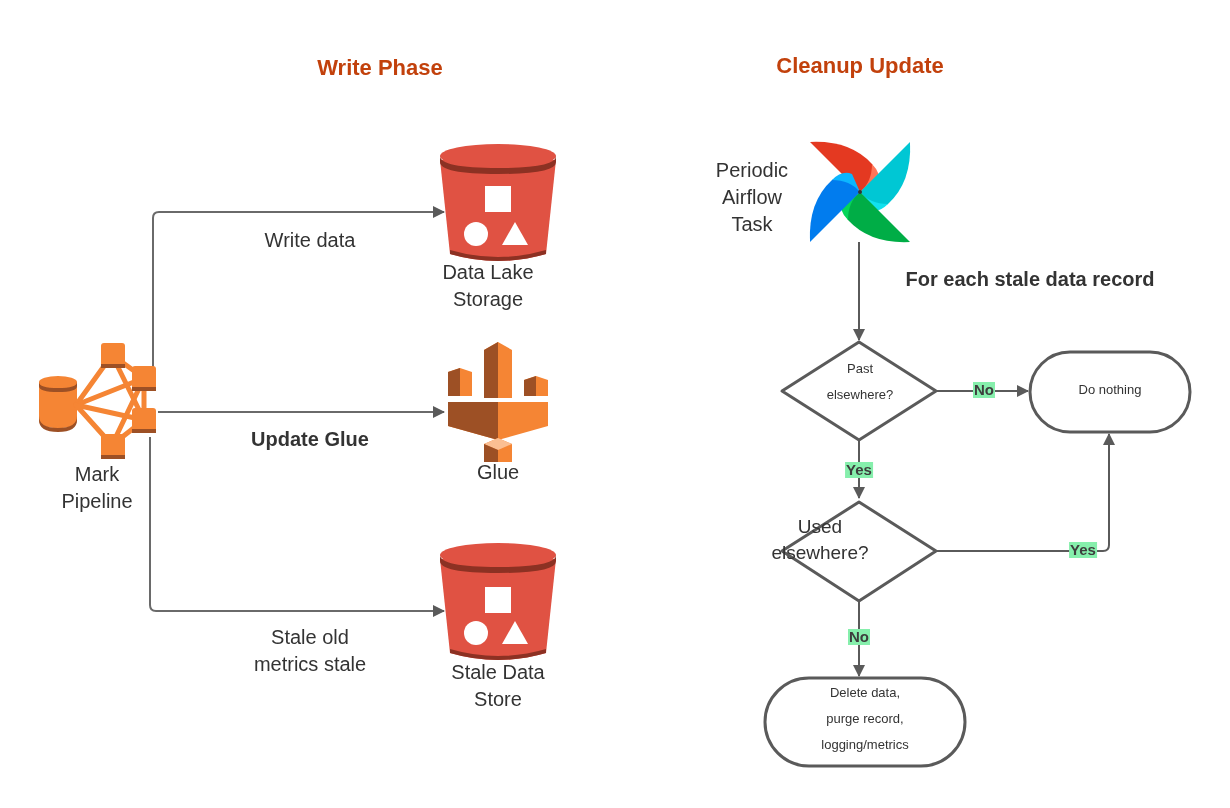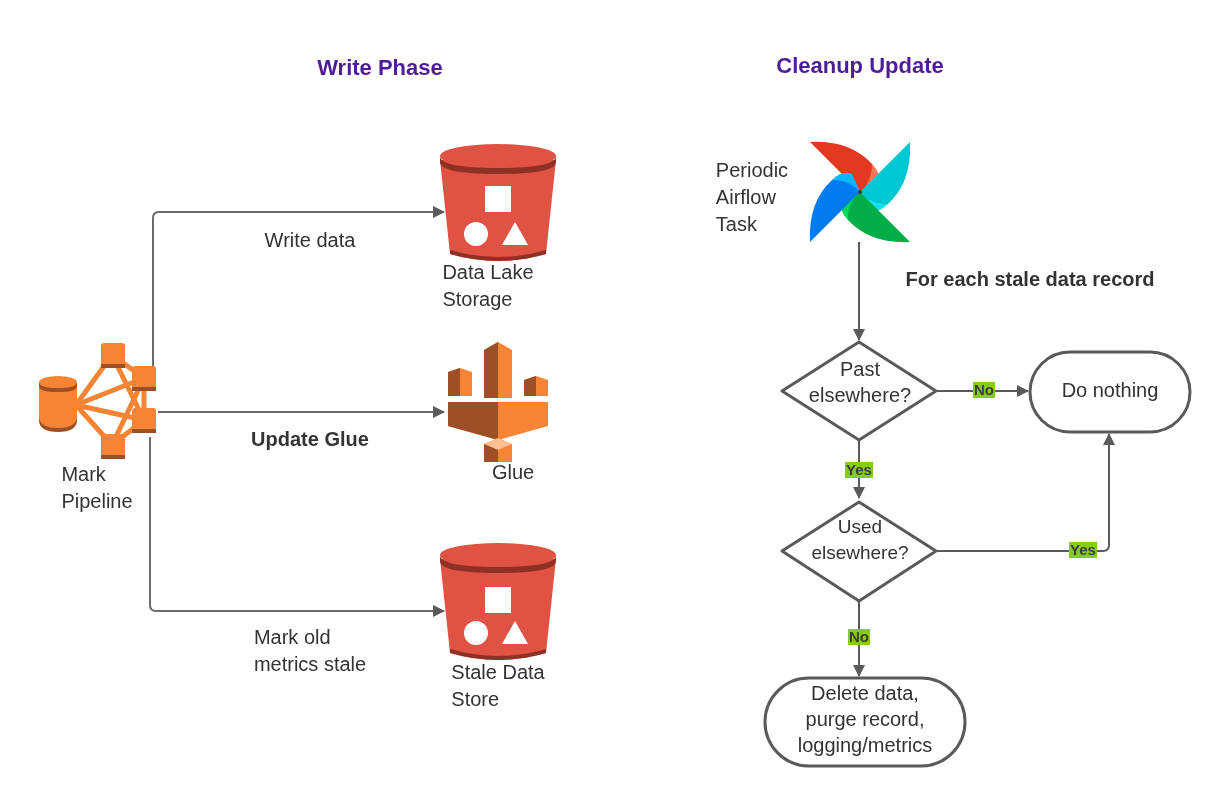--- a/index.html
+++ b/index.html
@@ -1,25 +1,25 @@
 <!DOCTYPE html>
 <html><head>
 <meta charset="utf-8">
 <style>
   html, body { margin: 0; padding: 0; background: #ffffff; }
   body { width: 1230px; height: 808px; position: relative; overflow: hidden;
          font-family: "Liberation Sans", sans-serif; color: #333333; }
   #canvas { position: absolute; left: 0; top: 0; }
-  .lbl { position: absolute; text-align: left; font-size: 20px; line-height: 27px;
+  .lbl { position: absolute; text-align: center; font-size: 20px; line-height: 27px;
          color: #333333; white-space: nowrap; transform: translateX(-50%); }
-  .title { position: absolute; font-size: 22px; font-weight: bold; color: #4c1d95;
+  .title { position: absolute; font-size: 22px; font-weight: bold; color: #c2410c;
            transform: translateX(-50%); white-space: nowrap; }
   .edge-lbl { position: absolute; font-size: 15px; font-weight: bold; color: #3d3d3d;
-              background: #84cc16; padding: 0 1px; transform: translate(-50%, -50%); line-height: 16px; }
-  .node-text { position: absolute; text-align: center; font-size: 20px; line-height: 26px;
+              background: #86efac; padding: 0 1px; transform: translate(-50%, -50%); line-height: 16px; }
+  .node-text { position: absolute; text-align: center; font-size: 13px; line-height: 26px;
                color: #333333; transform: translate(-50%, -50%); white-space: nowrap; }
 </style>
 </head>
 <body>
 
 <svg id="canvas" width="1230" height="808" viewBox="0 0 1230 808">
   <defs>
     <marker id="arrow" markerWidth="12" markerHeight="12" refX="11" refY="6" orient="auto" markerUnits="userSpaceOnUse">
       <path d="M0,0 L12,6 L0,12 z" fill="#5a5a5a"></path>
     </marker>
@@ -128,42 +128,42 @@
 <div class="lbl" style="left:97px; top:461px;">
   <div>Mark</div>
   <div>Pipeline</div>
 </div>
 <div class="lbl" style="left:310px; top:227px;">Write data</div>
 <div class="lbl" style="left:488px; top:259px;">
   <div>Data Lake</div>
   <div>Storage</div>
 </div>
 <div class="lbl" style="left:310px; top:426px;font-weight:bold;">Update Glue</div>
-<div class="lbl" style="left:513px; top:459px;">Glue</div>
+<div class="lbl" style="left:498px; top:459px;">Glue</div>
 <div class="lbl" style="left:310px; top:624px;">
-  <div>Mark old</div>
+  <div>Stale old</div>
   <div>metrics stale</div>
 </div>
 <div class="lbl" style="left:498px; top:659px;">
   <div>Stale Data</div>
   <div>Store</div>
 </div>
 
 <div class="lbl" style="left:752px; top:157px; line-height:27px;">
   <div>Periodic</div>
   <div>Airflow</div>
   <div>Task</div>
 </div>
 <div class="lbl" style="left:1030px; top:266px;font-weight:bold;">For each stale data record</div>
 
 <div class="node-text" style="left:860px; top:382px;">
   <div>Past</div>
   <div>elsewhere?</div>
 </div>
-<div class="node-text" style="left:860px; top:540px; font-size:19px;">
+<div class="node-text" style="left:820px; top:540px; font-size:19px;">
   <div>Used</div>
   <div>elsewhere?</div>
 </div>
 <div class="node-text" style="left:1110px; top:390px;">Do nothing</div>
 <div class="node-text" style="left:865px; top:719px;">
   <div>Delete data,</div>
   <div>purge record,</div>
   <div>logging/metrics</div>
 </div>
 

